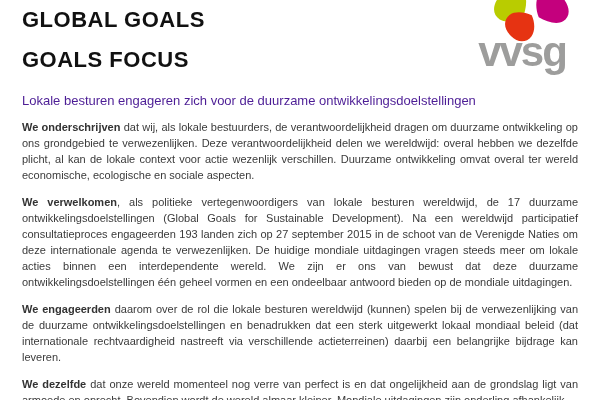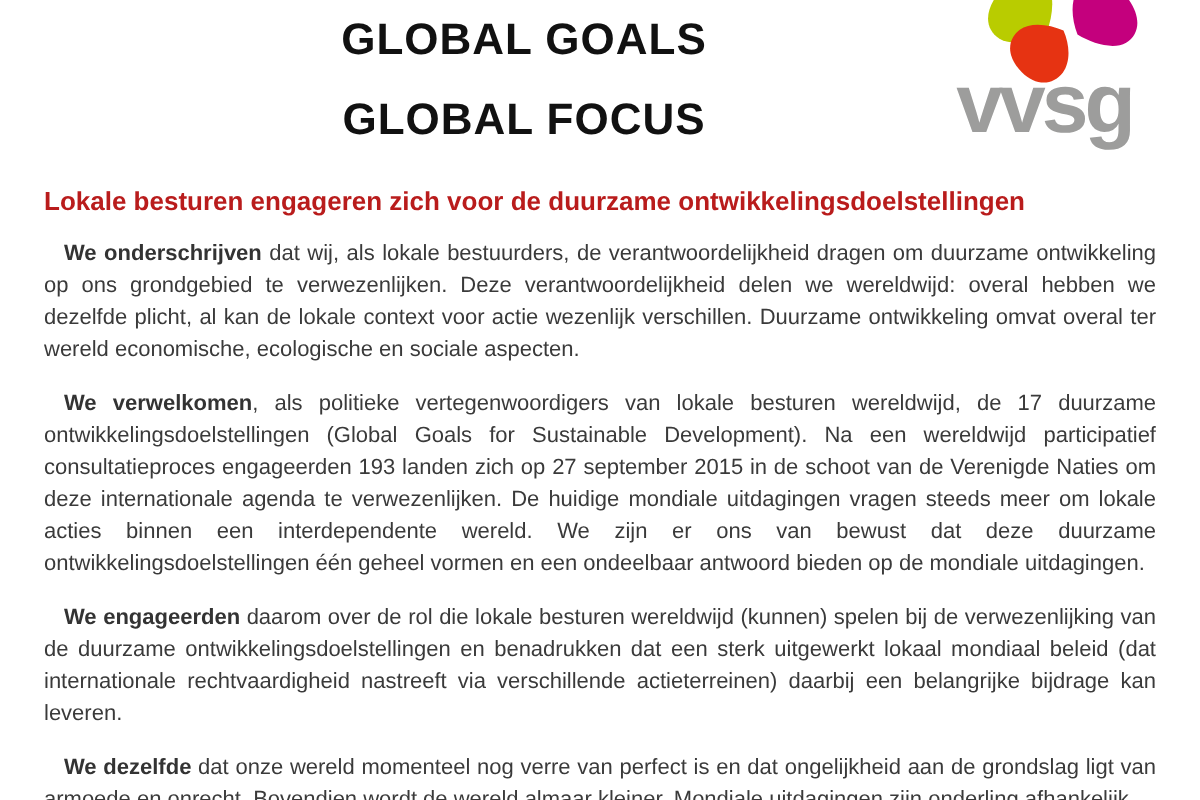--- a/index.html
+++ b/index.html
@@ -8,59 +8,58 @@
     width: 600px;
     height: 400px;
     background: #ffffff;
     overflow: hidden;
     box-sizing: border-box;
     padding: 0 22px;
     font-family: "Liberation Sans", sans-serif;
   }
   .header { position: relative; height: 84px; }
   .titles {
-    text-align: center;
     padding-right: 76px;
     font-size: 22px;
     font-weight: bold;
     line-height: 40px;
     color: #111111;
     letter-spacing: 0.5px;
   }
   .logo {
     position: absolute;
     right: 8px;
     top: -16px;
     width: 96px;
     height: 96px;
   }
   .doc-heading {
     margin: 9px 0 0 0;
     font-size: 13px;
-    font-weight: bold;
-    color: #b91c1c;
+    font-weight: normal;
+    color: #4c1d95;
   }
   .para {
     margin: 11px 0 0 0;
     font-size: 11px;
     line-height: 16px;
     text-align: justify;
     color: #3a3a3a;
   }
-  .para b { color: #333333; margin-left: 10px; }
+  .para b { color: #333333; }
 </style>
 </head>
 <body>
 
 <div class="page">
 
   <div class="header">
     <div class="titles">
       <div>GLOBAL GOALS</div>
-      <div>GLOBAL FOCUS</div>
+      <div>GOALS FOCUS</div>
     </div>
 
     <svg class="logo" viewBox="0 0 96 96" xmlns="http://www.w3.org/2000/svg">
       <g>
         <path d="M0,16 C-7,13 -13,7 -14,0 C-15,-9 -9,-15 0,-15 C10,-15 16,-9 15,0 C14,7 7,13 0,16 Z" transform="translate(37,22) rotate(-50) scale(1.25,1.0)" fill="#b9cc00"></path>
         <path d="M0,16 C-7,13 -13,7 -14,0 C-15,-9 -9,-15 0,-15 C10,-15 16,-9 15,0 C14,7 7,13 0,16 Z" transform="translate(77,23) rotate(50) scale(1.25,1.0)" fill="#c4007d"></path>
         <path d="M0,16 C-7,13 -13,7 -14,0 C-15,-9 -9,-15 0,-15 C10,-15 16,-9 15,0 C14,7 7,13 0,16 Z" transform="translate(47,42) rotate(-135) scale(1.05,0.95)" fill="#e63312"></path>
       </g>
       <text x="48" y="82" text-anchor="middle" font-family="Liberation Sans, sans-serif" font-size="42" font-weight="bold" letter-spacing="-2" fill="#9d9d9c">vvsg</text>
     </svg>

